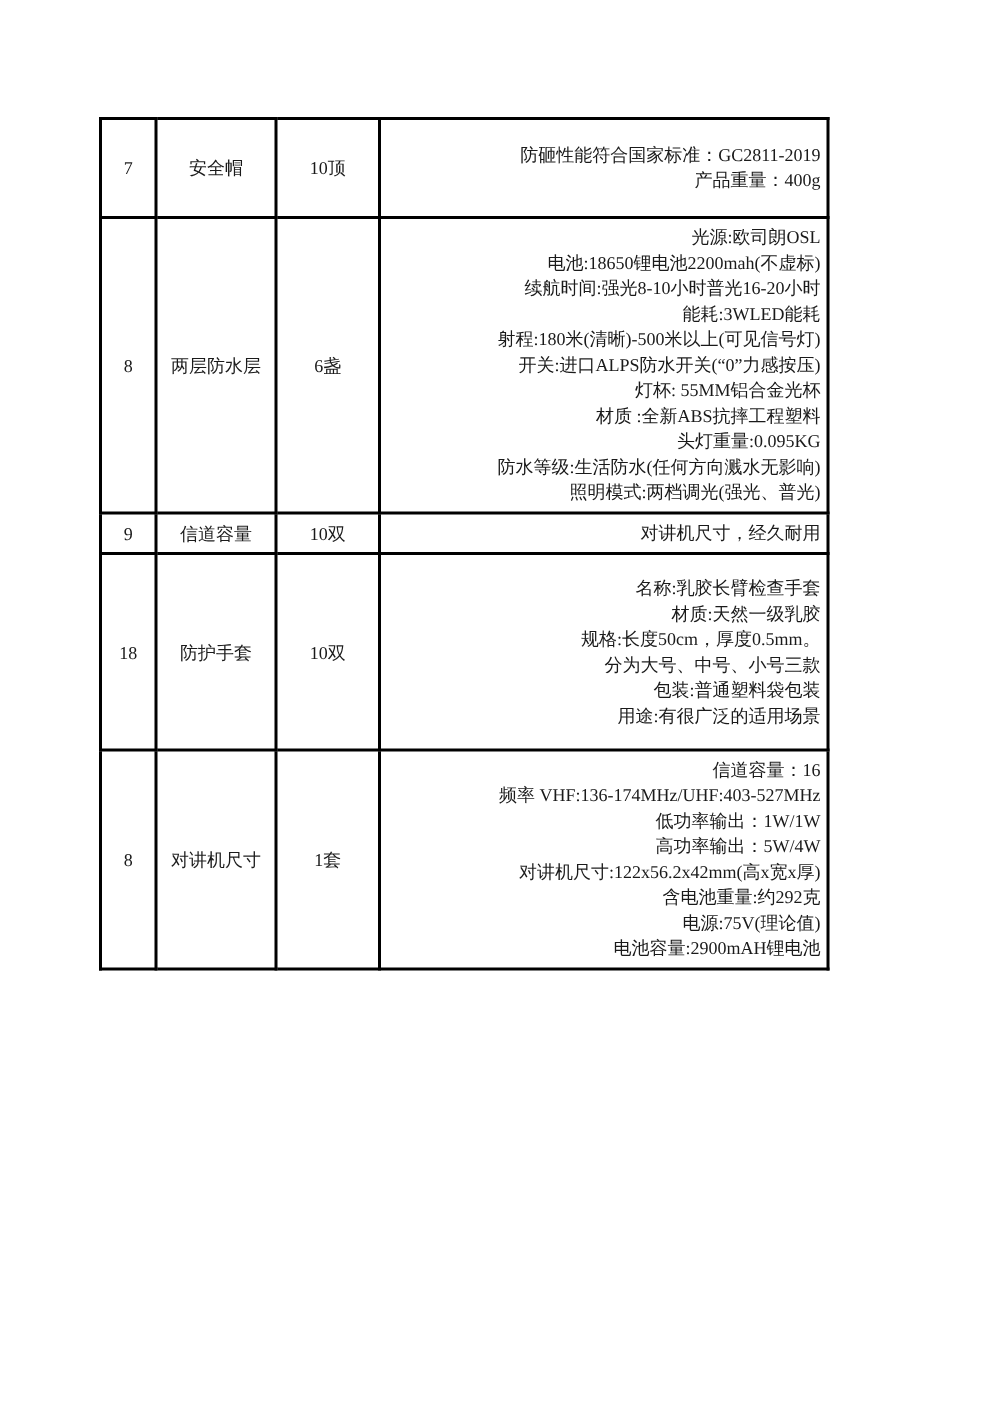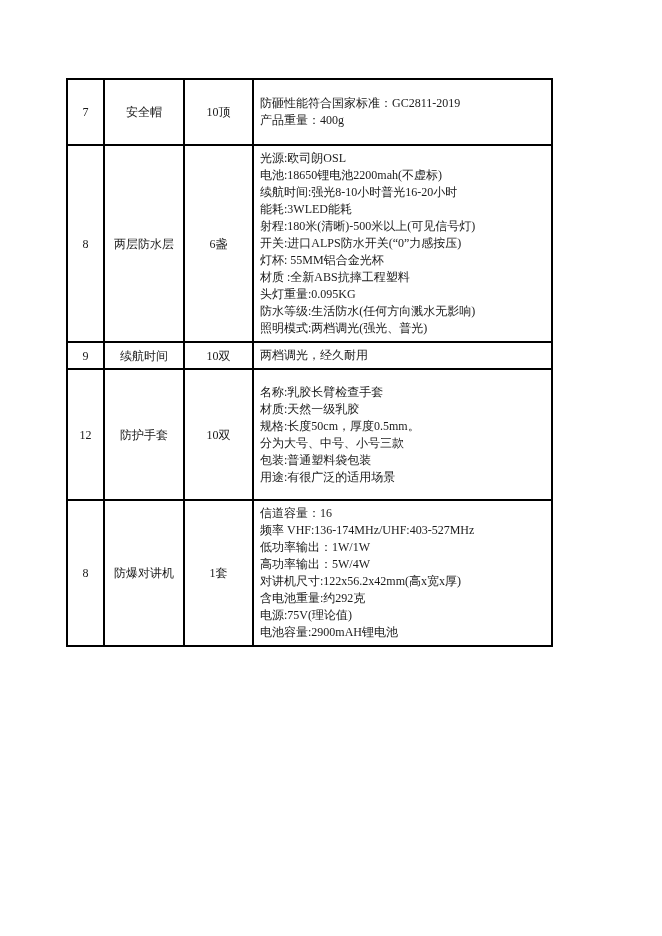--- a/index.html
+++ b/index.html
@@ -32,21 +32,21 @@
     font-size: 12px;
     overflow: hidden;
   }
   td.c {
     text-align: center;
     vertical-align: middle;
     line-height: 16px;
     padding: 2px;
   }
   td.desc {
-    text-align: left;
+    text-align: right;
     vertical-align: middle;
     white-space: pre-line;
     line-height: 17px;
     padding: 4px 4px 4px 6px;
   }
   tr.r7  { height: 66px; }
   tr.r8  { height: 197px; }
   tr.r9  { height: 25px; }
   tr.r10 { height: 131px; }
   tr.r11 { height: 135px; }
@@ -86,38 +86,38 @@
 射程:180米(清晰)-500米以上(可见信号灯)
 开关:进口ALPS防水开关(“0”力感按压)
 灯杯: 55MM铝合金光杯
 材质 :全新ABS抗摔工程塑料
 头灯重量:0.095KG
 防水等级:生活防水(任何方向溅水无影响)
 照明模式:两档调光(强光、普光)</td>
         </tr>
         <tr class="r9">
           <td class="c">9</td>
-          <td class="c">续航时间</td>
+          <td class="c">信道容量</td>
           <td class="c">10双</td>
-          <td class="desc">两档调光，经久耐用</td>
+          <td class="desc">对讲机尺寸，经久耐用</td>
         </tr>
         <tr class="r10">
-          <td class="c">12</td>
+          <td class="c">18</td>
           <td class="c">防护手套</td>
           <td class="c">10双</td>
           <td class="desc">名称:乳胶长臂检查手套
 材质:天然一级乳胶
 规格:长度50cm，厚度0.5mm。
 分为大号、中号、小号三款
 包装:普通塑料袋包装
 用途:有很广泛的适用场景</td>
         </tr>
         <tr class="r11">
           <td class="c">8</td>
-          <td class="c">防爆对讲机</td>
+          <td class="c">对讲机尺寸</td>
           <td class="c">1套</td>
           <td class="desc">信道容量：16
 频率 VHF:136-174MHz/UHF:403-527MHz
 低功率输出：1W/1W
 高功率输出：5W/4W
 对讲机尺寸:122x56.2x42mm(高x宽x厚)
 含电池重量:约292克
 电源:75V(理论值)
 电池容量:2900mAH锂电池</td>
         </tr>

